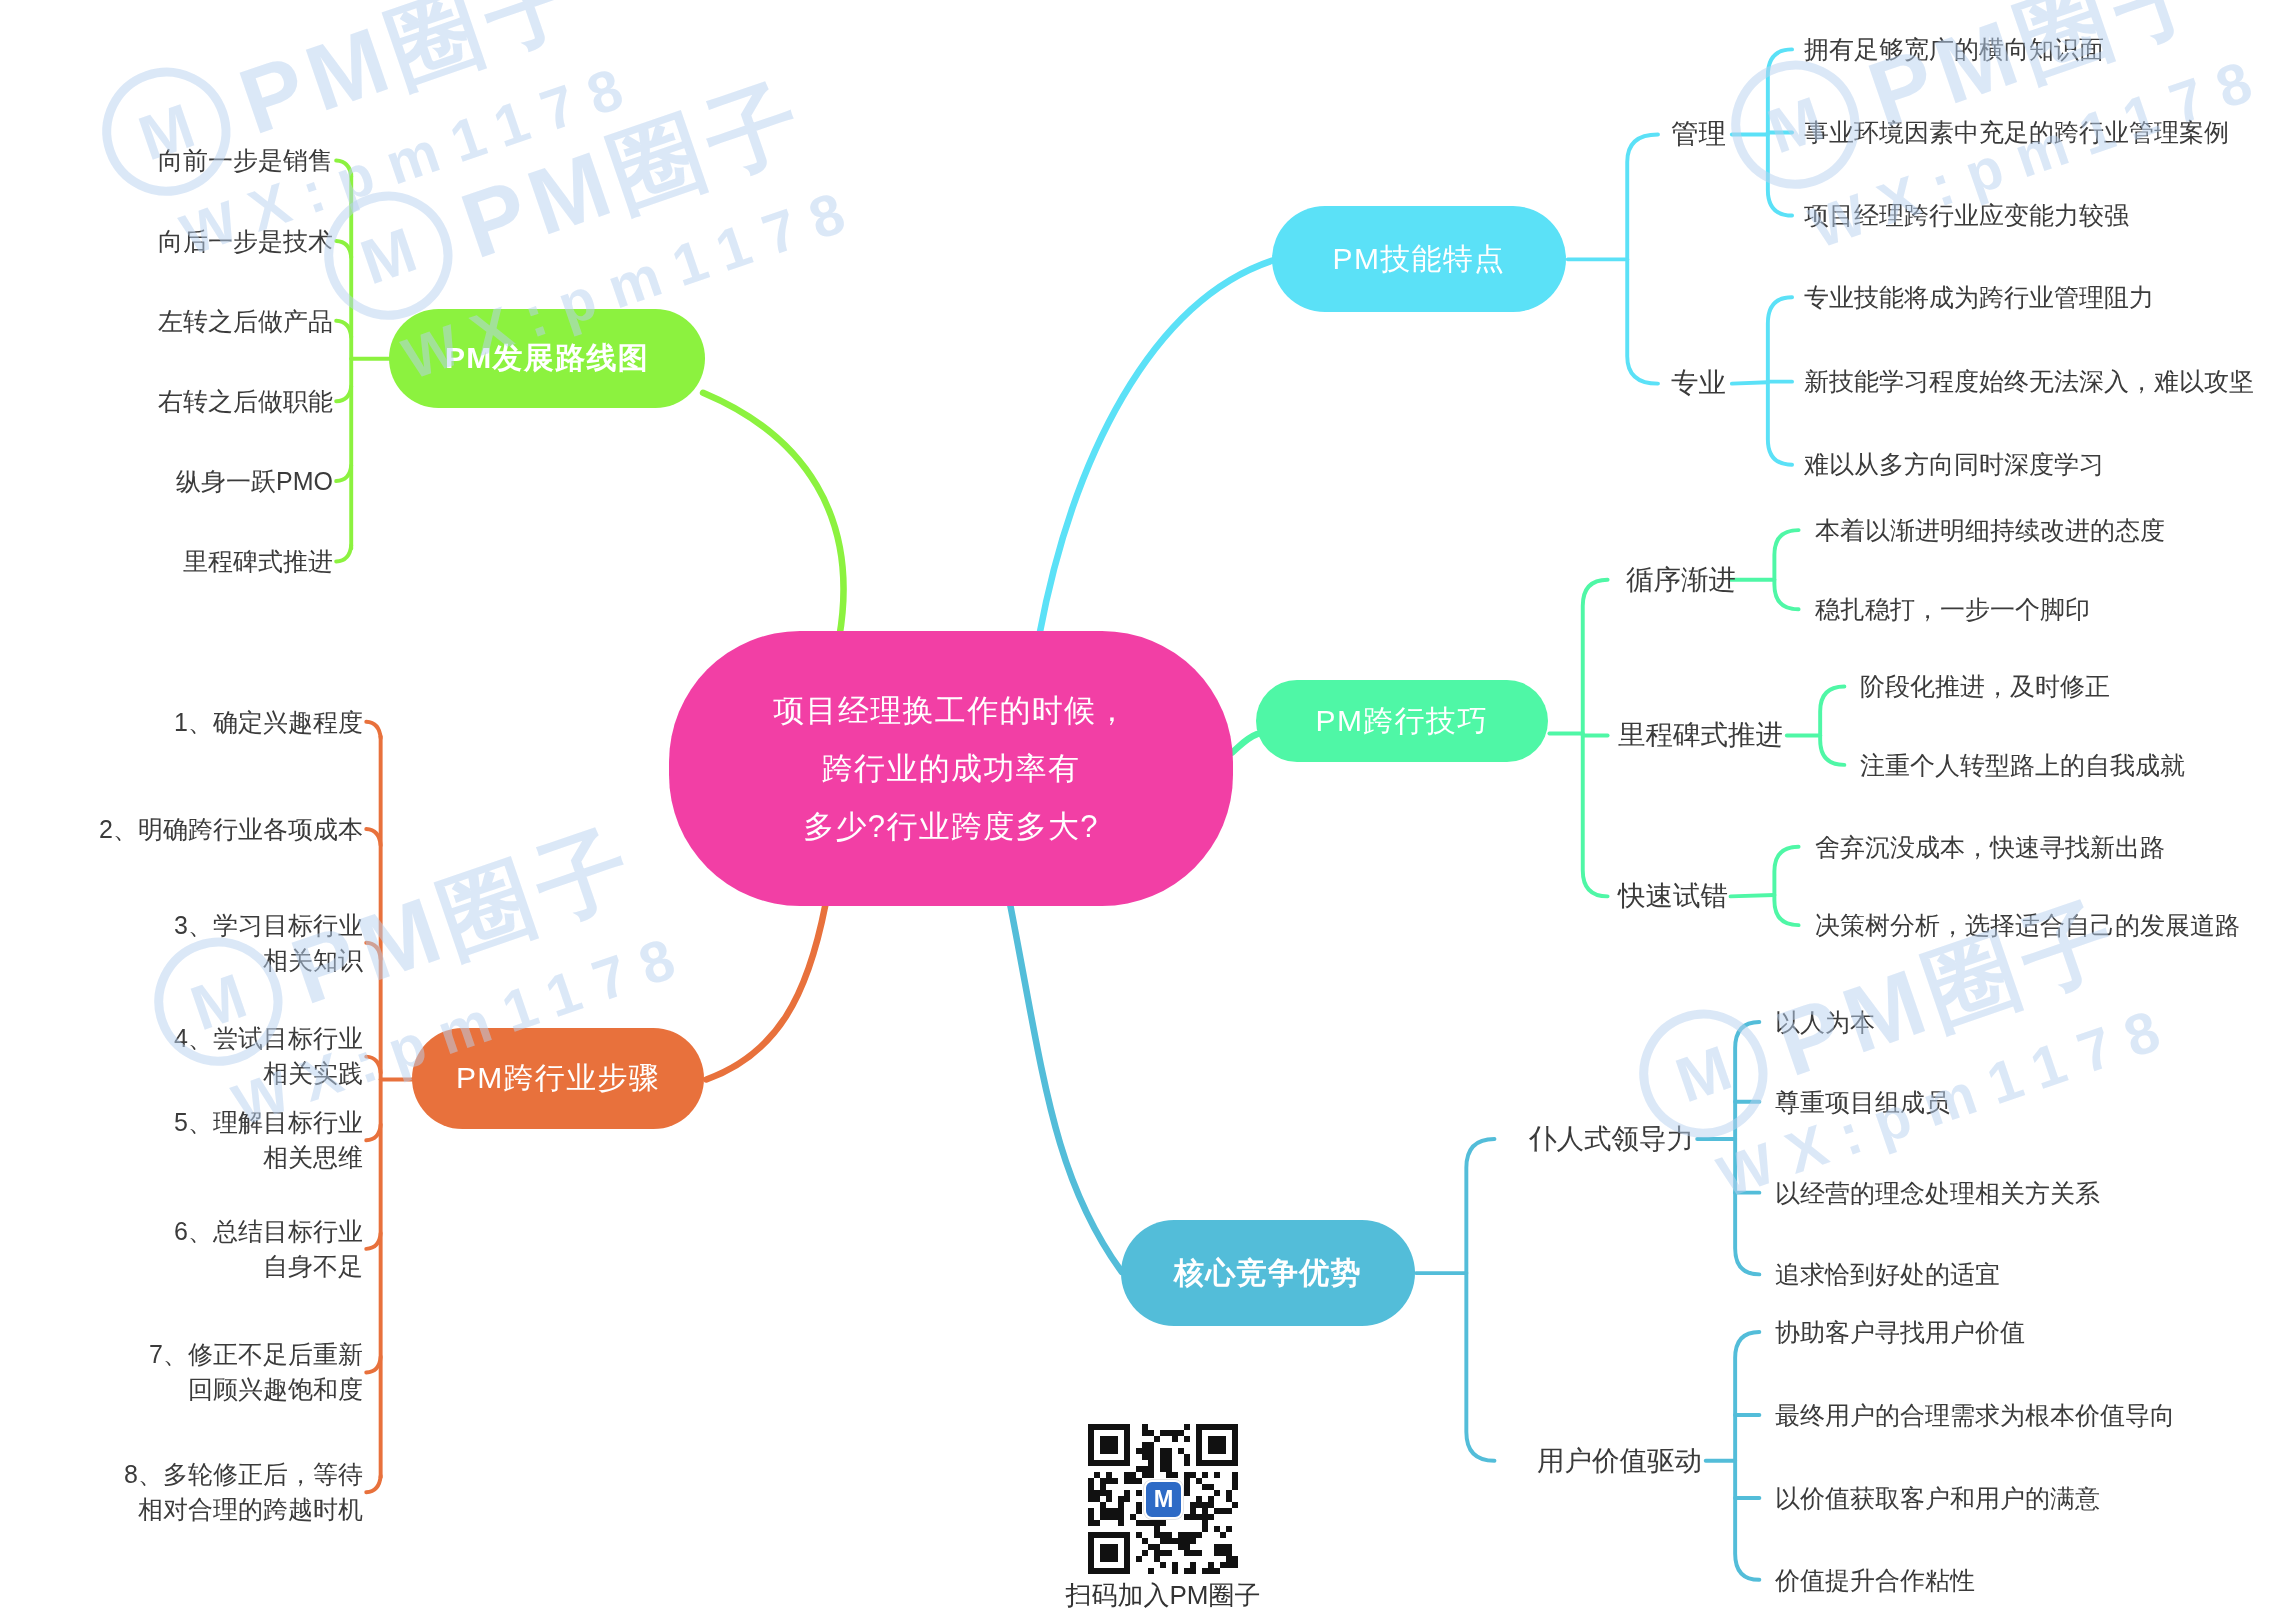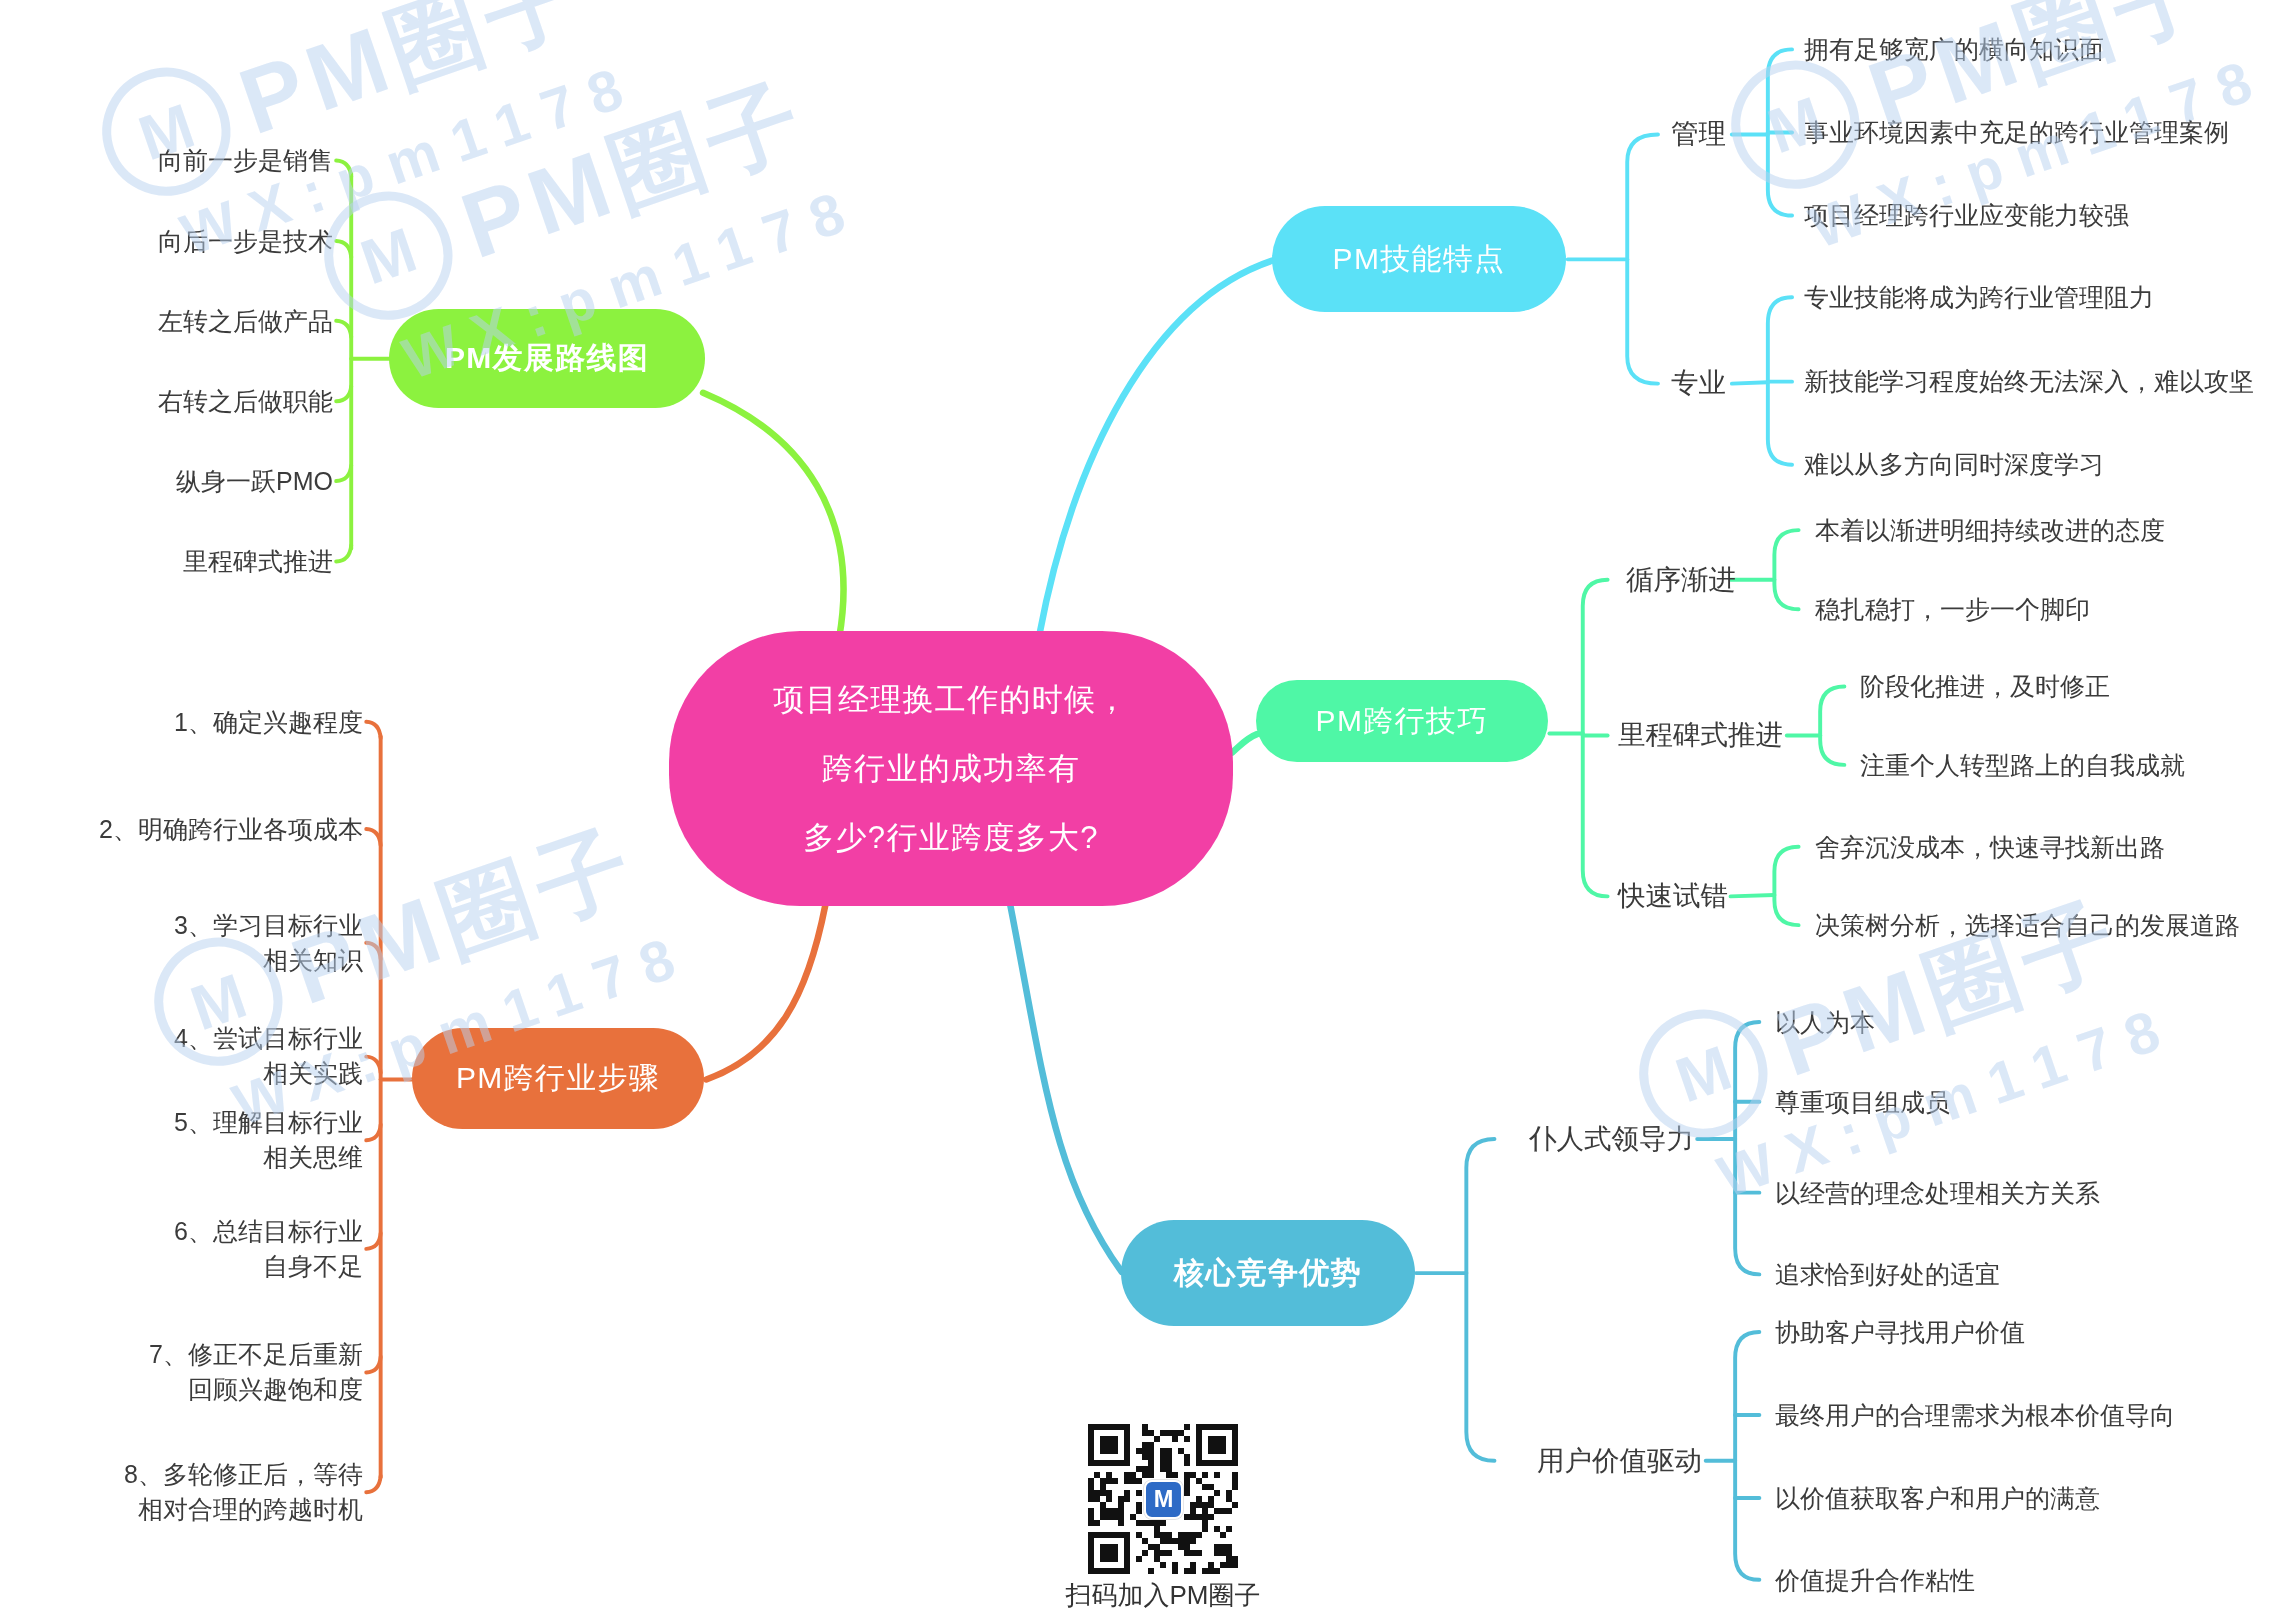--- a/index.html
+++ b/index.html
@@ -105,21 +105,21 @@
       <path d="M 2690 1562 Q 2653 1562 2653 1602 L 2653 1908 Q 2653 1948 2690 1948"></path>
       <path d="M 2653 1684 L 2690 1684"></path>
       <path d="M 2653 1823 L 2690 1823"></path>
       <path d="M 2608 2233 L 2653 2233"></path>
       <path d="M 2690 2036 Q 2653 2036 2653 2076 L 2653 2375 Q 2653 2415 2690 2415"></path>
       <path d="M 2653 2163 L 2690 2163"></path>
       <path d="M 2653 2290 L 2690 2290"></path>
     </g>
   </svg>
 
-  <div id="central" class="pill" style="background: rgb(242, 63, 165); gap: 11px;">
+  <div id="central" class="pill" style="background: rgb(242, 63, 165);">
     <div>项目经理换工作的时候，</div>
     <div>跨行业的成功率有</div>
     <div>多少?行业跨度多大?</div>
   </div>
 
   <div id="node-roadmap" class="pill" style="background: rgb(140, 242, 63);">
     <div class="nl">PM发展路线图</div>
   </div>
   <div id="node-skills" class="pill" style="background: rgb(91, 225, 247); text-align: center;">
     <div class="nl">PM技能特点</div>

